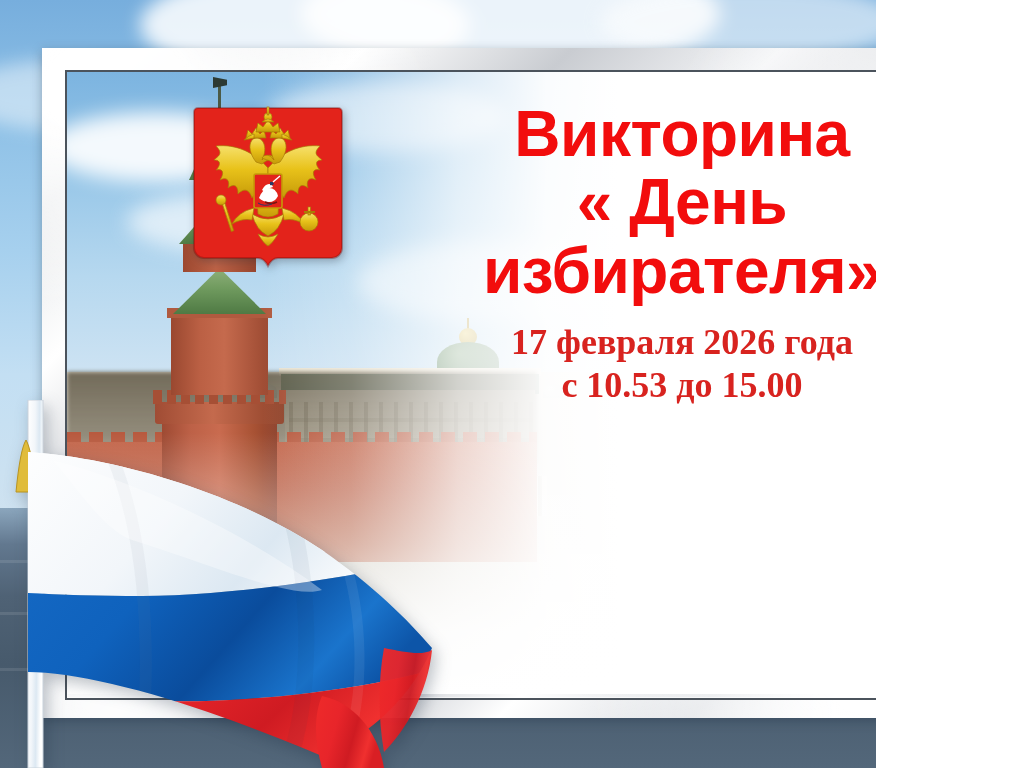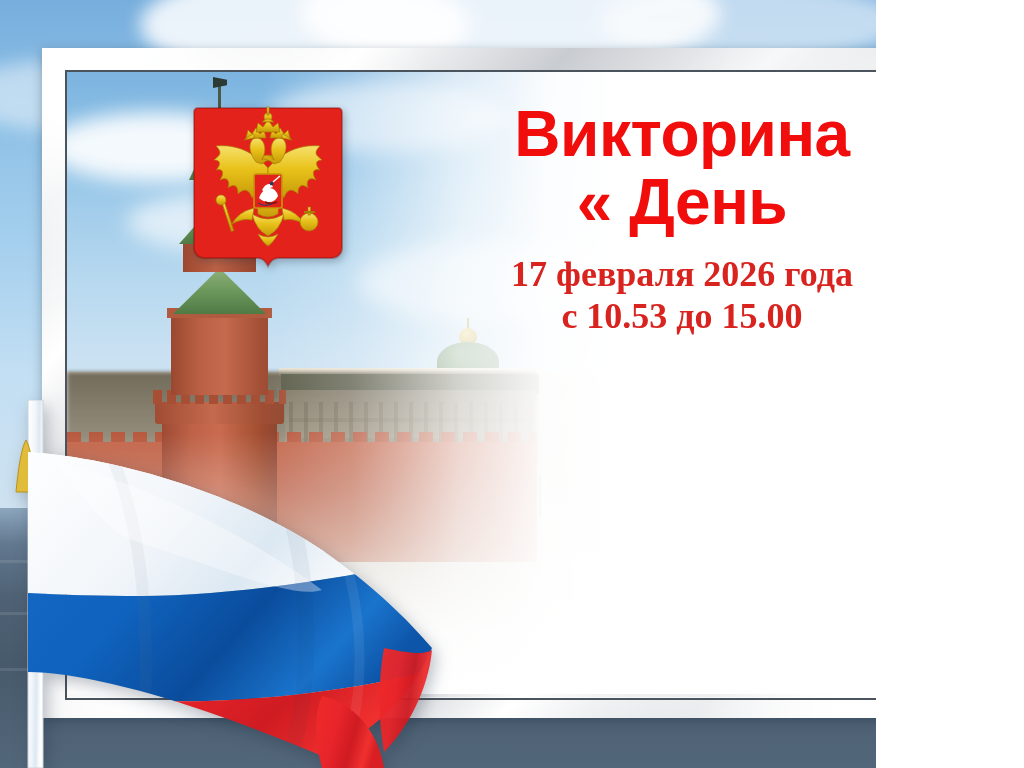--- a/index.html
+++ b/index.html
@@ -350,20 +350,21 @@
       <path d="M60 60 C140 80 250 130 330 190 C300 200 220 165 140 140 C110 130 80 80 60 60 Z" fill="#ffffff" opacity=".35"></path>
     </g>
 
     <path d="M330 296 C360 302 386 330 392 368 L330 368 C322 340 322 314 330 296 Z" fill="url(#gRed)"></path>
     <path d="M392 248 C412 252 430 256 440 250 C436 292 414 330 392 352 C386 318 386 280 392 248 Z" fill="url(#gRed)" opacity=".95"></path>
   </svg>
 
   <div id="textblock">
     <div class="t-line l1">Викторина</div>
     <div class="t-line l2">« День</div>
+    <div class="t-line l4">избирателя»</div>
 
     <div id="dateblock">
       <div class="d-line">17 февраля 2026 года</div>
       <div class="d-line">с 10.53 до 15.00</div>
     </div>
   </div>
 
 </div>
 
 </body></html>

